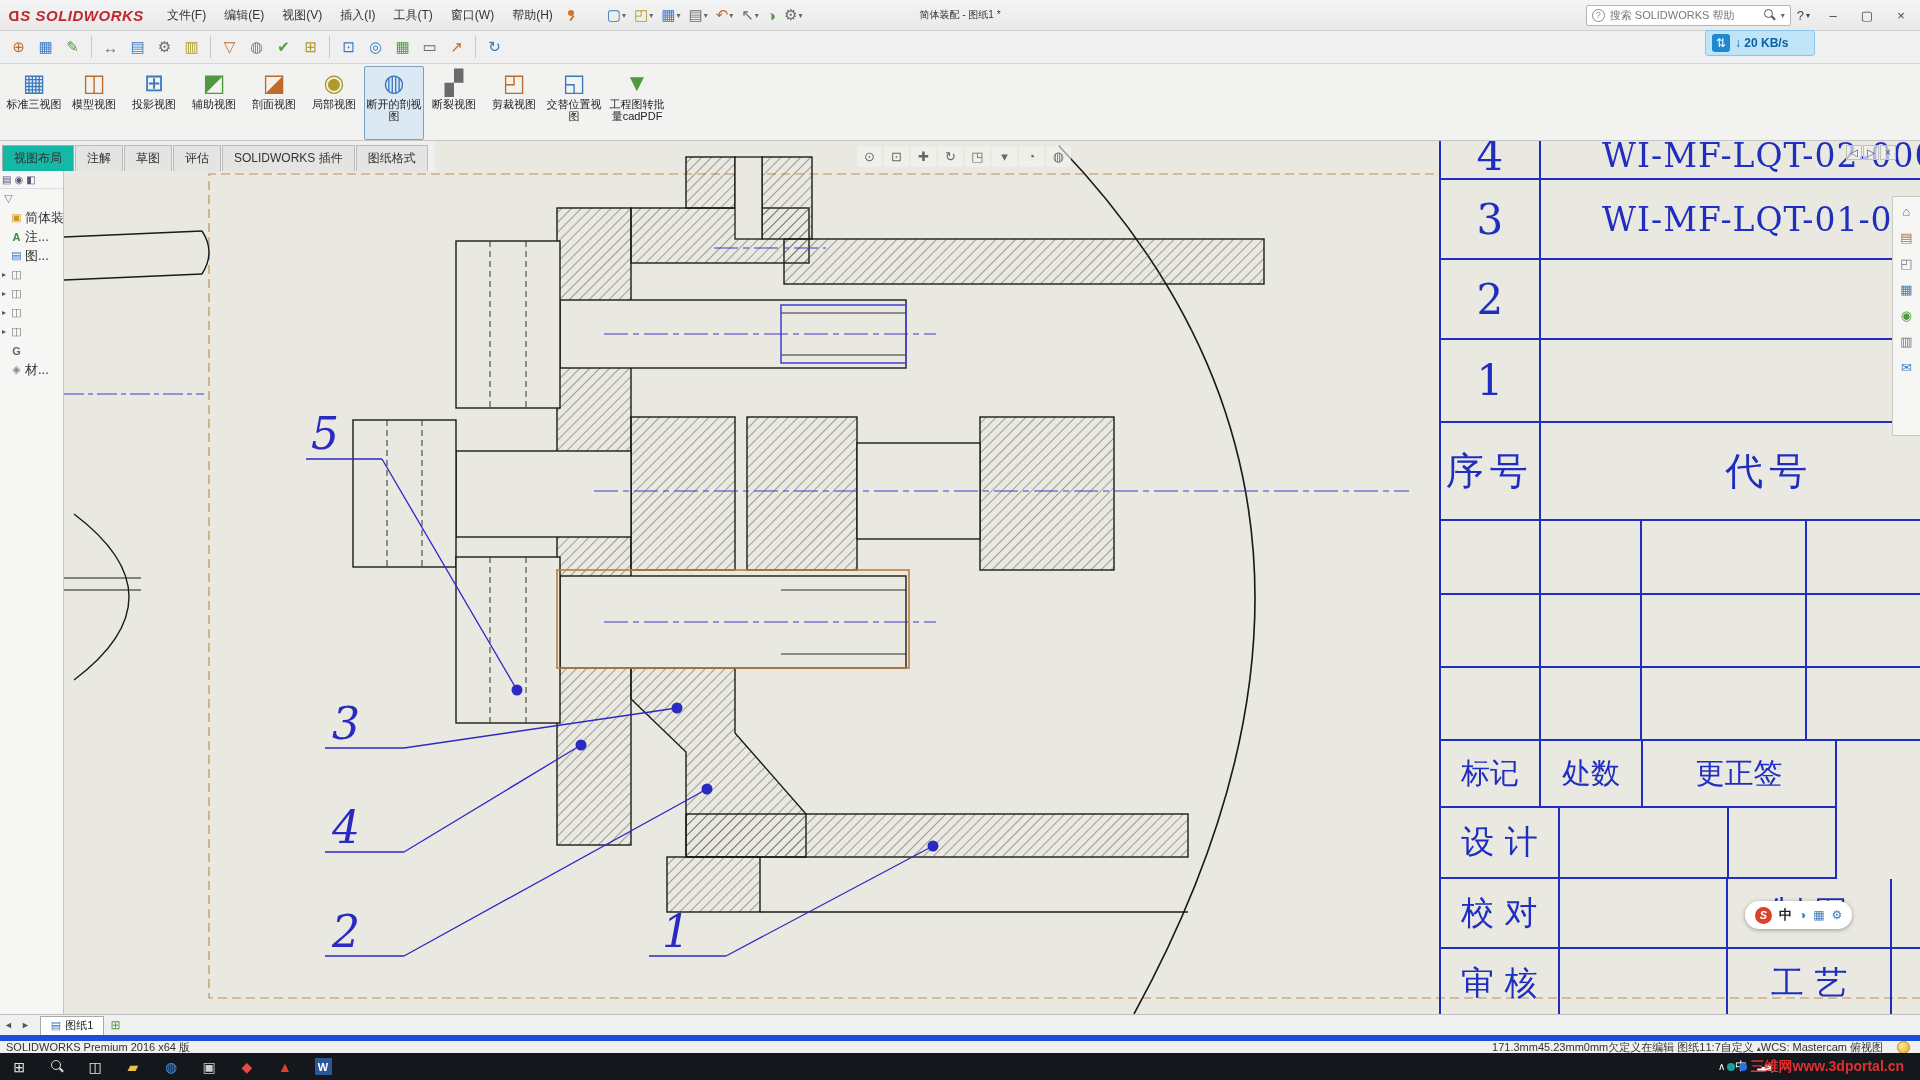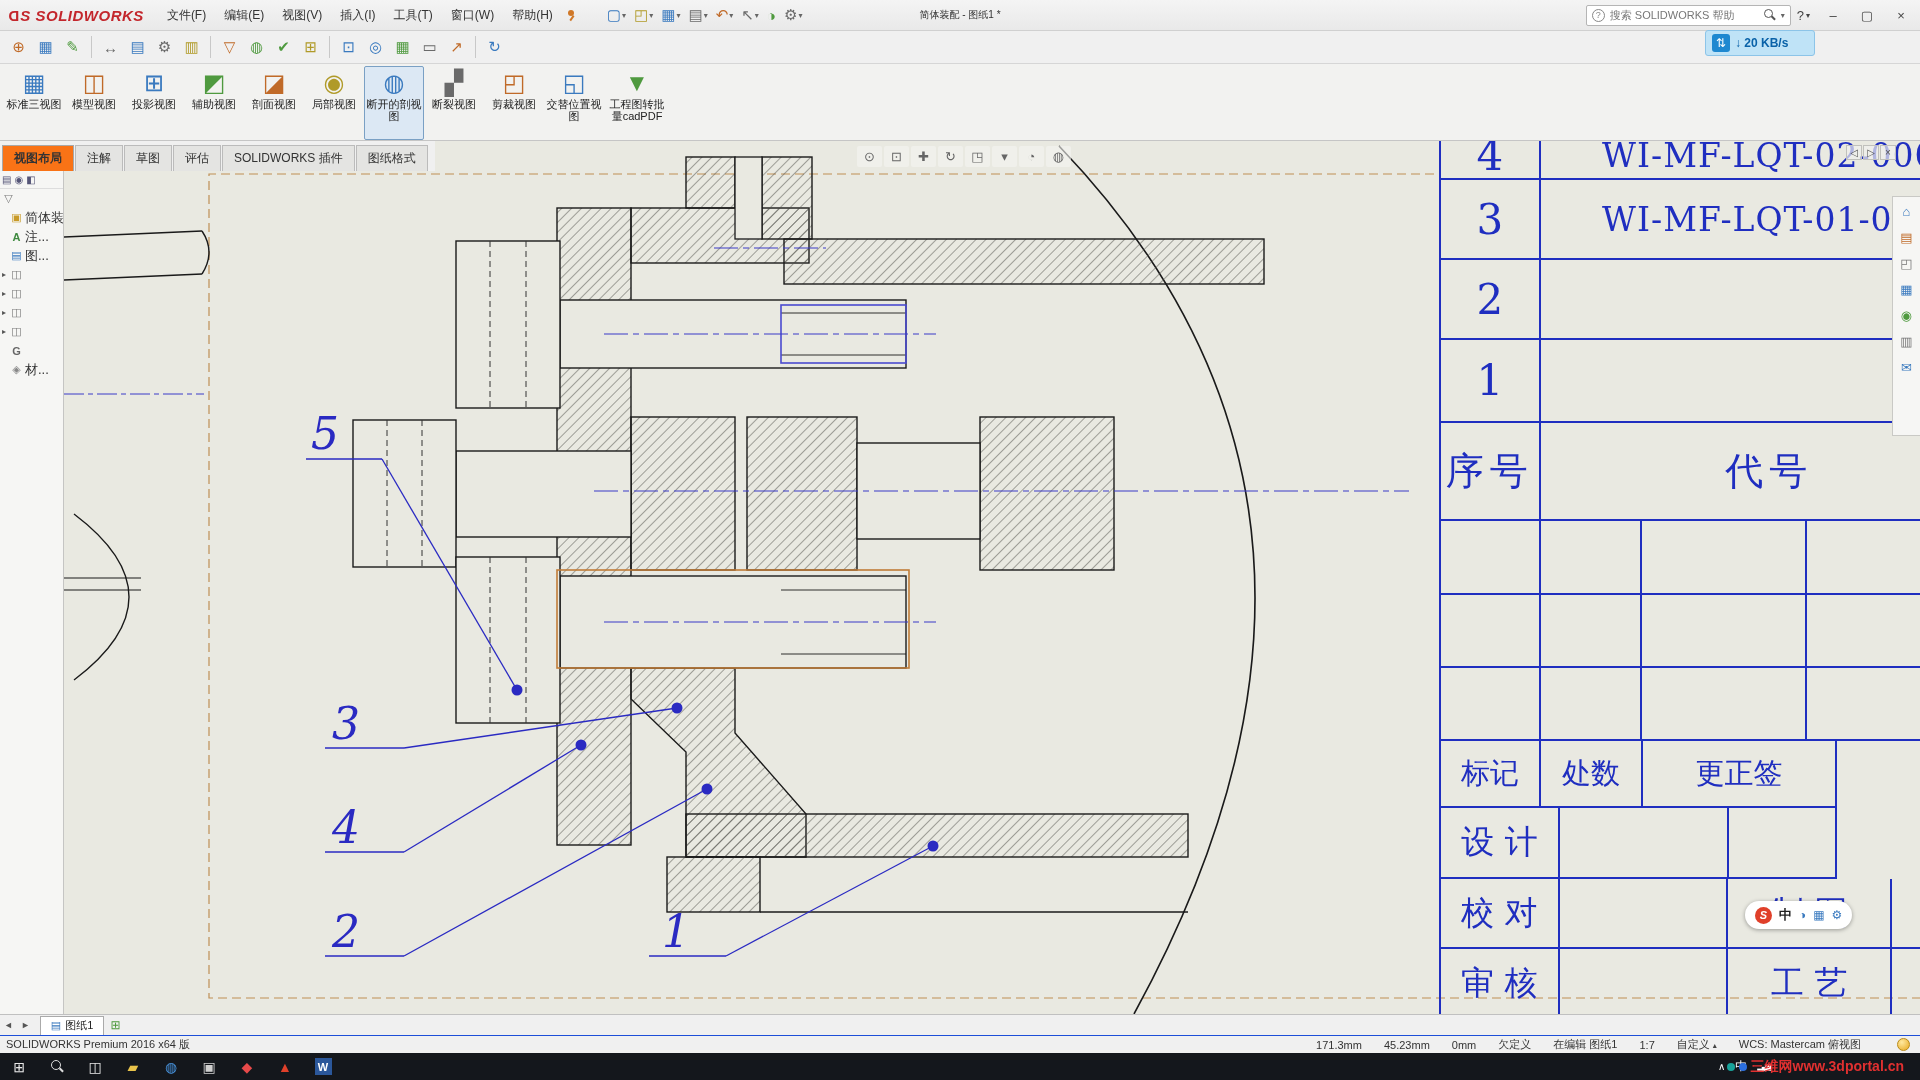--- a/index.html
+++ b/index.html
@@ -46,21 +46,21 @@
   .rbtn{width:60px;display:flex;flex-direction:column;align-items:center;padding-top:3px;border:1px solid transparent;border-radius:2px}
   .rbtn.active{background:#dce8f4;border-color:#7aa0c4}
   .rbtn .rg{font-size:24px;line-height:26px}
   .rbtn .rl{font-size:11px;line-height:12px;text-align:center;color:#222;word-break:break-all;margin-top:2px}
   .rbtn.wide{width:66px}
 
   
   .workspace{position:absolute;left:0;top:141px;width:1920px;height:894px;background:#f0f0f0}
   .tabstrip{position:absolute;left:0;top:0;height:30px;display:inline-flex;align-items:flex-end;background:#f0f0f0;padding:0 6px 0 2px;z-index:30}
   .ctab{height:26px;display:flex;align-items:center;padding:0 11px;font-size:12px;color:#333;background:#e4e4e2;border:1px solid #bbb;border-bottom:none;margin-right:1px}
-  .ctab.active{background:#f97316;border-color:#a8a8a8;font-weight:bold}
+  .ctab.active{background:#14b8a6;border-color:#a8a8a8;font-weight:normal}
 
   
   .leftpanel{position:absolute;left:0;top:30px;width:64px;height:843px;background:#f6f6f4;border-right:1px solid #c5c5c3;z-index:20;overflow:hidden}
   .lp-tabs{display:flex;gap:3px;padding:3px 2px;border-bottom:1px solid #ddd}
   .lp-tabs span{font-size:10px;color:#557}
   .tree-row{display:flex;align-items:center;height:19px;padding-left:2px;white-space:nowrap;overflow:hidden}
   .tr-arrow{width:8px;font-size:8px;color:#555;flex:none}
   .tr-icon{width:13px;font-size:11px;flex:none;text-align:center;margin-right:2px}
   .tr-label{font-size:13px;color:#333}
   .i-asm{color:#c89a28}.i-ann{color:#3f8a3f;font-weight:bold}.i-sheet{color:#3a7abf}.i-view{color:#777}.i-g{color:#666;font-weight:bold}.i-mat{color:#888}
@@ -102,23 +102,23 @@
   .ime-ic{font-size:12px;color:#3a7abf}
 
   
   .sheetbar{position:absolute;left:0;top:873px;width:1920px;height:21px;background:#f0f0f0;border-top:1px solid #c0c0c0;display:flex;align-items:center;z-index:25}
   .sb-nav{font-size:9px;color:#555;padding:0 4px}
   .sb-tab{display:flex;align-items:center;gap:4px;height:19px;background:#fff;border:1px solid #aaa;border-bottom:none;padding:0 10px;margin-left:6px;font-size:11px}
   .sb-tabicon{color:#3a7abf;font-size:11px}
   .sb-add{margin-left:6px;color:#4f9a3f;font-size:12px}
 
   
-  .statusbar{position:absolute;left:0;top:1035px;width:1920px;height:18px;background:#f0f0f0;border-top:1px solid #1d4ed8;display:flex;align-items:center;font-size:11px;color:#333;z-index:60}
+  .statusbar{position:absolute;left:0;top:1035px;width:1920px;height:18px;background:#f0f0f0;border-top:6px solid #1d4ed8;display:flex;align-items:center;font-size:11px;color:#333;z-index:60}
   .sb-left{padding-left:6px;white-space:nowrap}
-  .sb-right{margin-left:auto;display:flex;align-items:center;gap:22px;padding-right:10px;white-space:nowrap}
+  .sb-right{margin-left:auto;display:flex;align-items:center;padding-right:10px;white-space:nowrap}
   .sb-caret{font-size:8px;color:#444;margin-left:3px}
   .help-ball{width:13px;height:13px;border-radius:50%;background:radial-gradient(circle at 35% 30%,#ffe9a0,#e8a81e);border:1px solid #b88a18;margin-left:14px}
 
   
   .taskbar{position:absolute;left:0;top:1053px;width:1920px;height:27px;background:#14171c;display:flex;align-items:center;z-index:80}
   .tb-icon{width:38px;height:27px;display:flex;align-items:center;justify-content:center;color:#e8e8e8;font-size:14px}
   .mag-w{position:relative;width:13px;height:13px}
   .mag-w::before{content:"";position:absolute;left:0;top:0;width:8px;height:8px;border:1.6px solid #ddd;border-radius:50%}
   .mag-w::after{content:"";position:absolute;left:8px;top:9px;width:5px;height:1.6px;background:#ddd;transform:rotate(45deg)}
   .word-box{width:17px;height:17px;background:#2b579a;color:#fff;display:flex;align-items:center;justify-content:center;font-size:11px;font-weight:bold}

